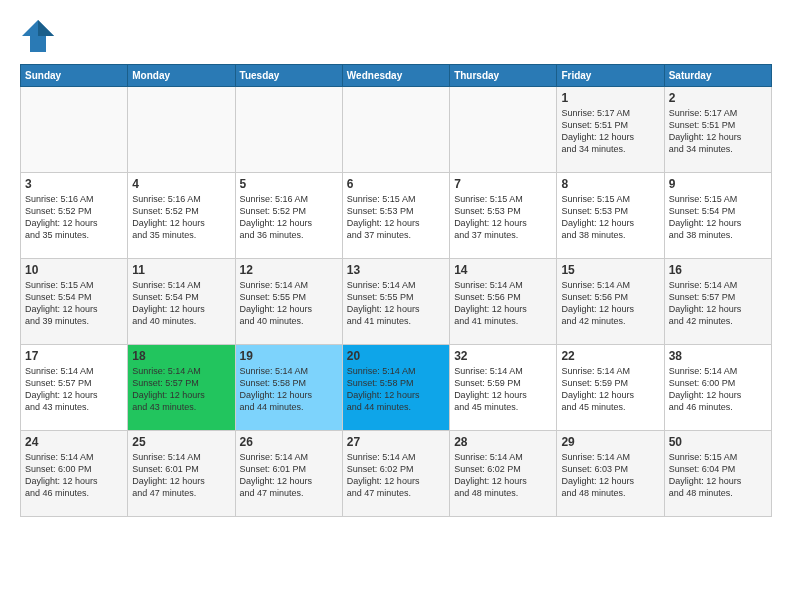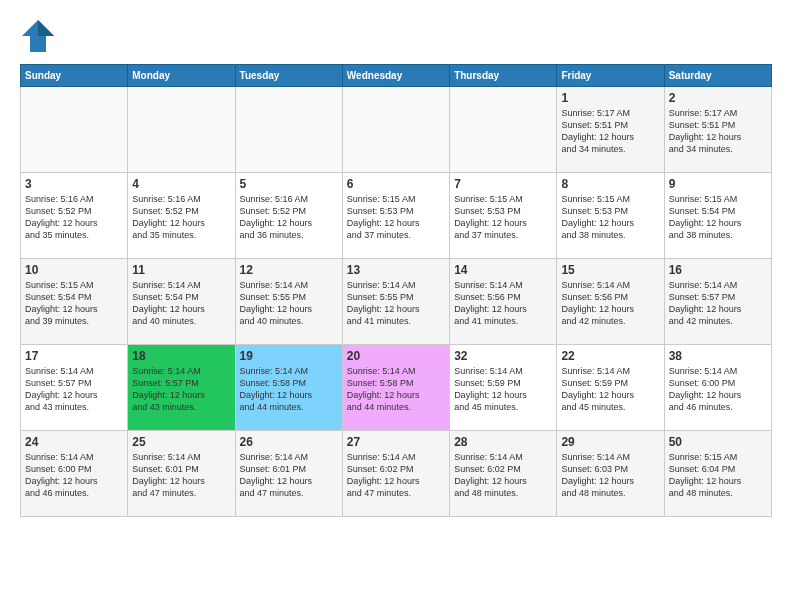--- a/index.html
+++ b/index.html
@@ -272,21 +272,21 @@
 Daylight: 12 hours
 and 43 minutes.</div>
           </td>
           <td style="background: #7dd3fc;">
             <span class="day-number">19</span>
             <div class="day-info" style="white-space: pre-line;">Sunrise: 5:14 AM
 Sunset: 5:58 PM
 Daylight: 12 hours
 and 44 minutes.</div>
           </td>
-          <td style="background: #f0abfc; margin-top: 48px;">
+          <td style="background: #0ea5e9; margin-top: 48px;">
             <span class="day-number">20</span>
             <div class="day-info" style="white-space: pre-line;">Sunrise: 5:14 AM
 Sunset: 5:58 PM
 Daylight: 12 hours
 and 44 minutes.</div>
           </td>
           <td style="background: rgb(255, 255, 255);">
             <span class="day-number">32</span>
             <div class="day-info" style="white-space: pre-line;">Sunrise: 5:14 AM
 Sunset: 5:59 PM

